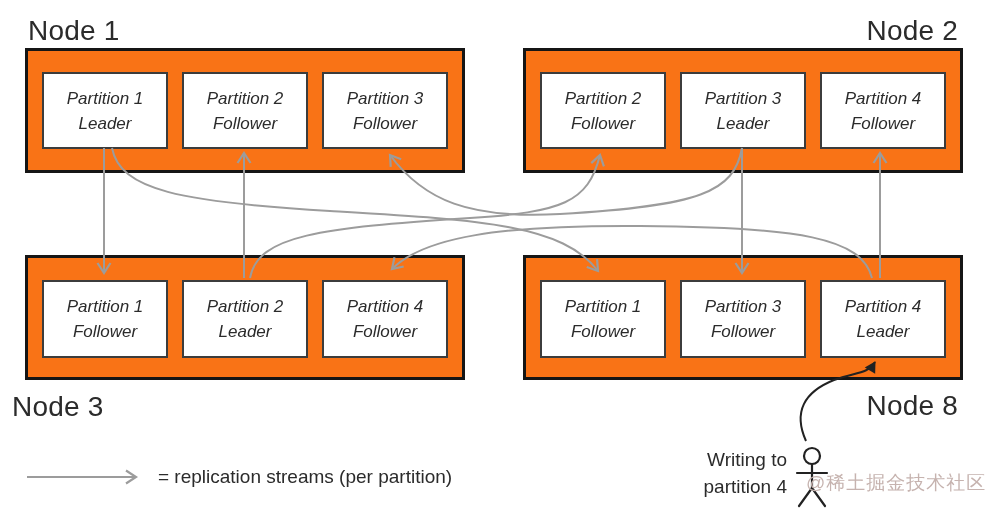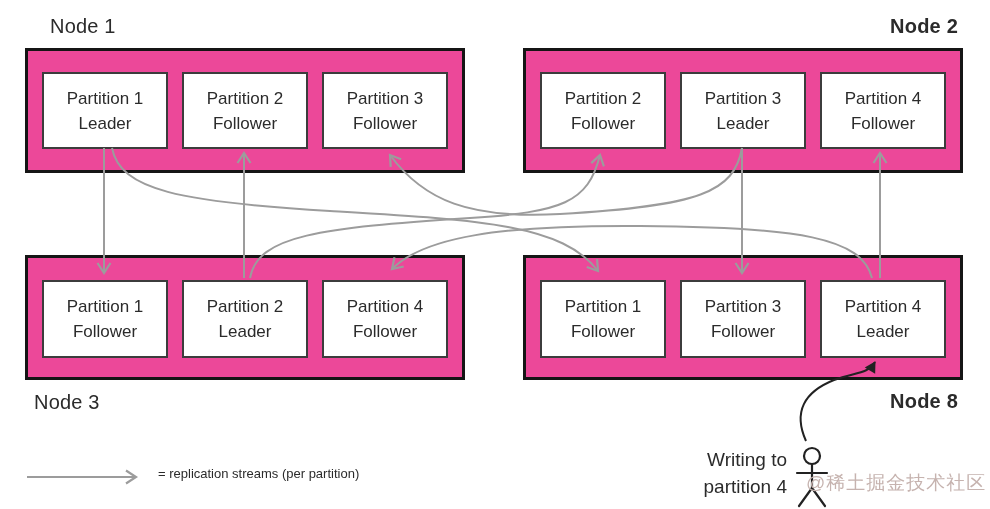--- a/index.html
+++ b/index.html
@@ -10,41 +10,41 @@
     --wm:#c6b3af;
     --black:#222222;
   }
   html,body{margin:0;padding:0;background:#ffffff;}
   #stage{
     position:relative;width:990px;height:509px;background:#ffffff;
     font-family:"Liberation Sans", sans-serif;color:var(--ink);
     overflow:hidden;
   }
   .node-box{
-    position:absolute;border:3px solid var(--border);background:#ec4899;
+    position:absolute;border:3px solid var(--border);background:#f97316;
     box-sizing:border-box;
+    font-style:italic;
   }
   .node-label{
-    position:absolute;font-size:20px;color:var(--ink);letter-spacing:0.2px;
+    position:absolute;font-size:28px;color:var(--ink);letter-spacing:0.2px;
     white-space:nowrap;
-    margin-left:22px;
   }
-  .node-label.right{text-align:left;font-weight:bold;}
+  .node-label.right{text-align:left;}
   .partition-box{
     position:absolute;border:2px solid var(--pborder);background:#ffffff;
     box-sizing:border-box;display:flex;flex-direction:column;
     align-items:center;justify-content:center;text-align:center;
   }
   .partition-box span{display:block;font-size:17px;line-height:25px;color:var(--ink);}
   #arrows{position:absolute;left:0;top:0;pointer-events:none;}
   .stream{stroke:var(--arrow);stroke-width:2;fill:none;}
   .blackline{stroke:var(--black);stroke-width:2;fill:none;}
   .chev-glyph{stroke:var(--arrow);fill:none;stroke-width:2.2;}
   .legend-text{
-    position:absolute;left:158px;top:466px;font-size:13px;color:var(--ink);
+    position:absolute;left:158px;top:466px;font-size:19px;color:var(--ink);
     white-space:nowrap;
   }
   .write-annot{
     position:absolute;right:203px;top:446px;font-size:19px;line-height:27px;
     text-align:right;color:var(--ink);white-space:nowrap;margin-left:20px;
   }
   .watermark{
     position:absolute;left:806px;top:470px;font-size:19px;color:var(--wm);
     white-space:nowrap;letter-spacing:1px;
   }

